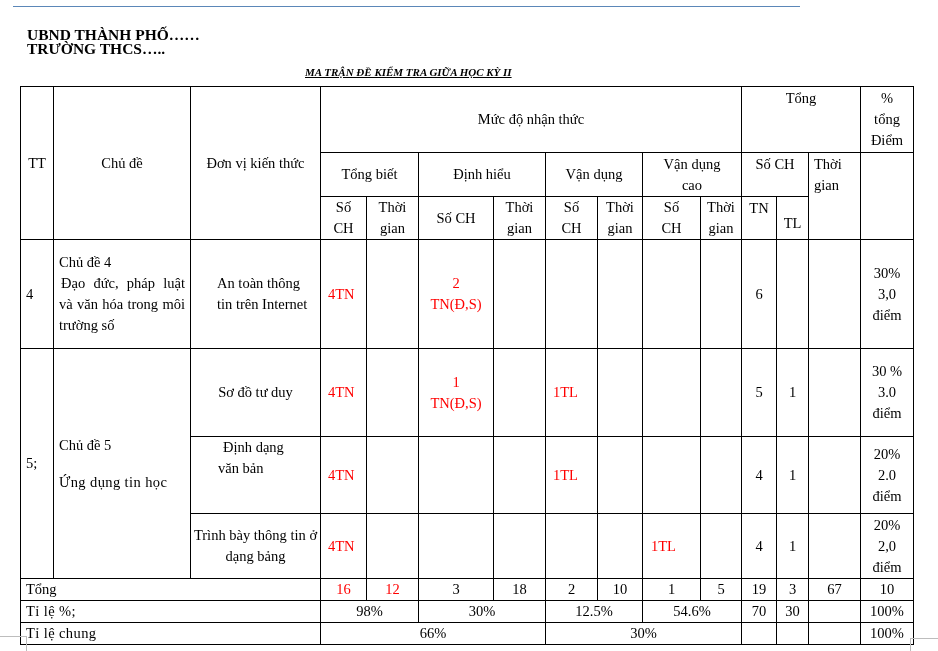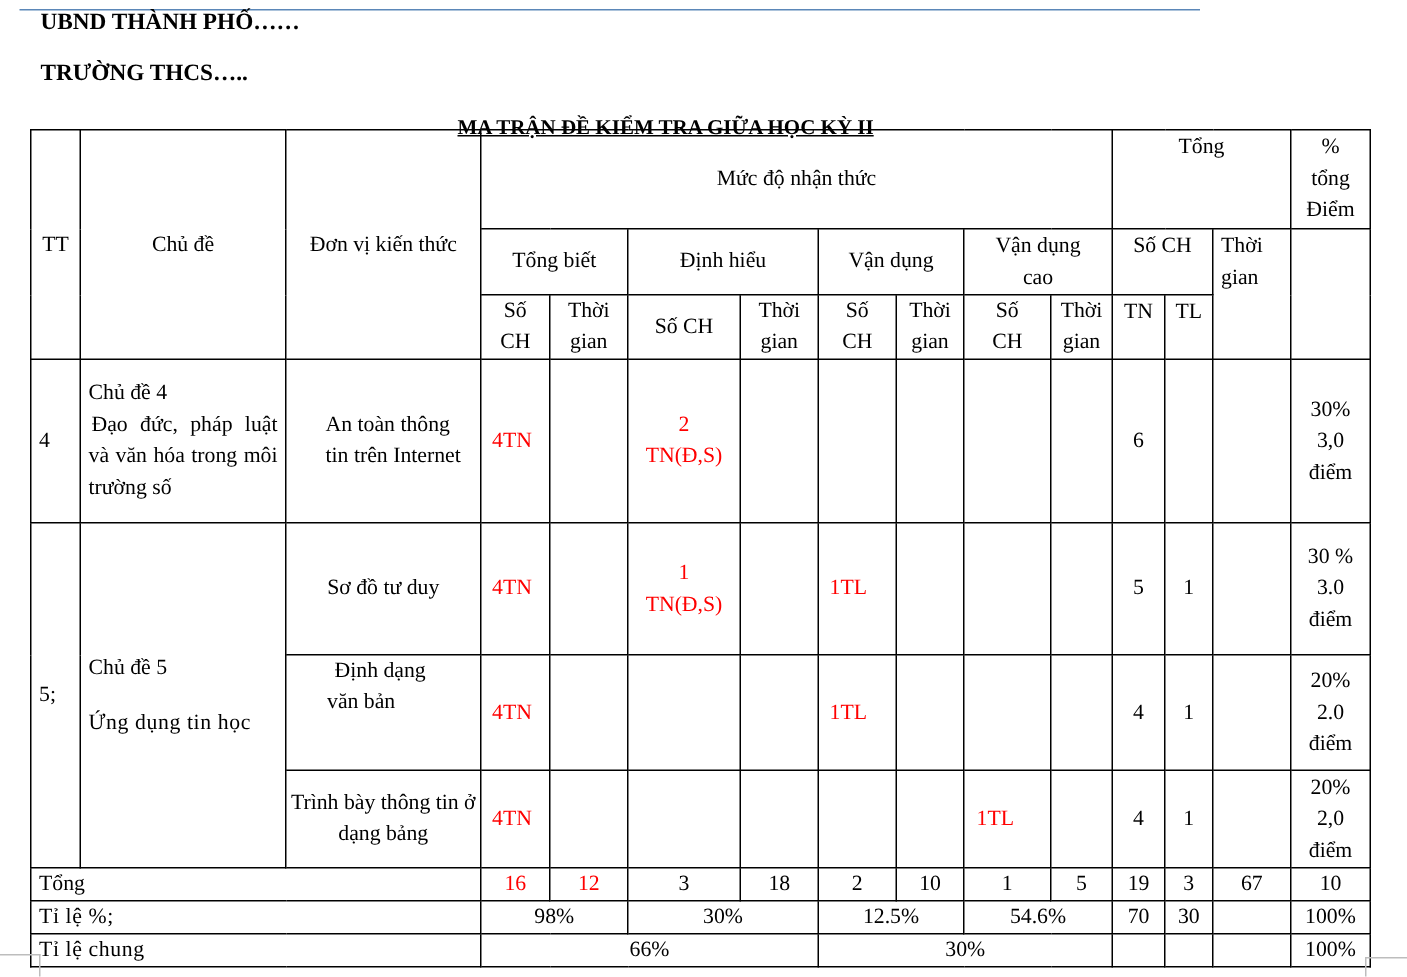--- a/index.html
+++ b/index.html
@@ -1,22 +1,22 @@
 <!DOCTYPE html>
 <html><head>
   <meta charset="utf-8">
   <style>
     html, body { margin: 0; padding: 0; background: #ffffff; }
     body { width: 938px; height: 651px; position: relative; overflow: hidden;
            font-family: "Liberation Serif", "DejaVu Serif", serif; color: #000; }
     .top-rule { position: absolute; left: 13px; top: 6px; width: 787px; height: 1px; background: #5b87b8; }
     .hdr { position: absolute; left: 27px; font-weight: bold; font-size: 15.5px; }
-    .hdr1 { top: 6px; }
+    .hdr1 { top: 26px; }
     .hdr2 { top: 40px; }
-    .title { position: absolute; left: 305px; top: 78px; font-weight: bold; font-size: 14px; text-decoration: underline; }
+    .title { position: absolute; left: 305px; top: 66px; font-weight: bold; font-size: 11px; text-decoration: underline; font-style: italic; }
     .corner { position: absolute; width: 28px; height: 16px; border-color: #bdbdbd; border-style: solid; }
     .corner-bl { left: 0px; top: 636px; border-width: 1px 1px 0 0; width: 26px; }
     .corner-br { left: 910px; top: 638px; border-width: 1px 0 0 1px; }
 
     table.matrix { position: absolute; left: 20px; top: 86px; border-collapse: collapse; table-layout: fixed; font-size: 14.5px; }
     table.matrix td { border: 1.3px solid #000; padding: 0 2px; text-align: center; vertical-align: middle; line-height: 21px; }
     .red { color: #ff0000; }
     .left { text-align: left !important; padding-left: 5px !important; }
     .justify { text-align: justify !important; text-align-last: left; padding: 0 5px !important; }
     .top { vertical-align: top !important; }
@@ -73,21 +73,21 @@
   <tr style="height:43px">
     <td>Số<br>CH</td>
     <td>Thời<br>gian</td>
     <td>Số CH</td>
     <td>Thời<br>gian</td>
     <td>Số<br>CH</td>
     <td>Thời<br>gian</td>
     <td>Số<br>CH</td>
     <td>Thời<br>gian</td>
     <td class="top" style="padding-top:1px">TN</td>
-    <td class="top" style="padding-top:1px">TL</td>
+    <td class="top" style="padding-top:16px">TL</td>
   </tr>
 
   <tr style="height:109px">
     <td class="left">4</td>
     <td class="justify lh">
       <div>Chủ đề 4</div>
       <div style="text-indent:2px">Đạo đức, pháp luật và văn hóa trong môi trường số</div>
     </td>
     <td class="left lh" style="padding-left:26px !important">An toàn thông tin trên Internet</td>
     <td class="red left" style="padding-left:7px !important">4TN</td>

